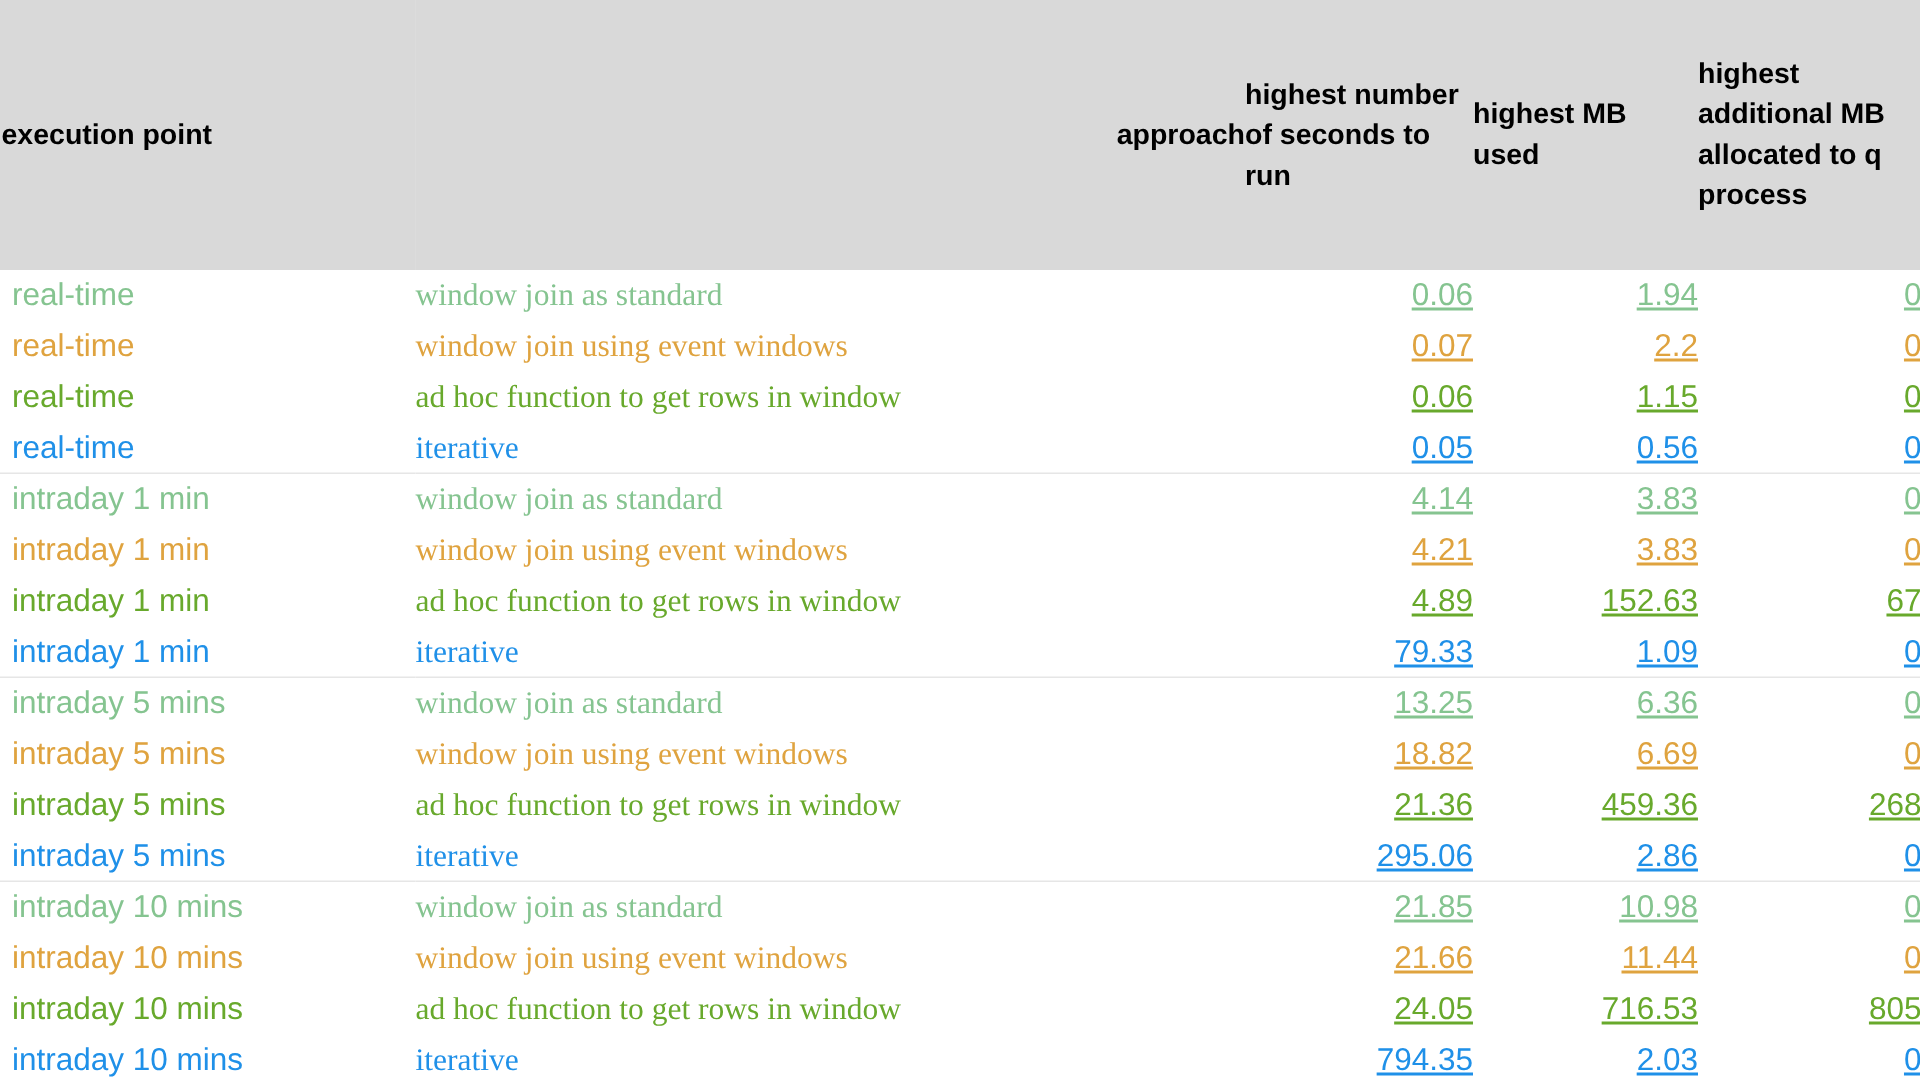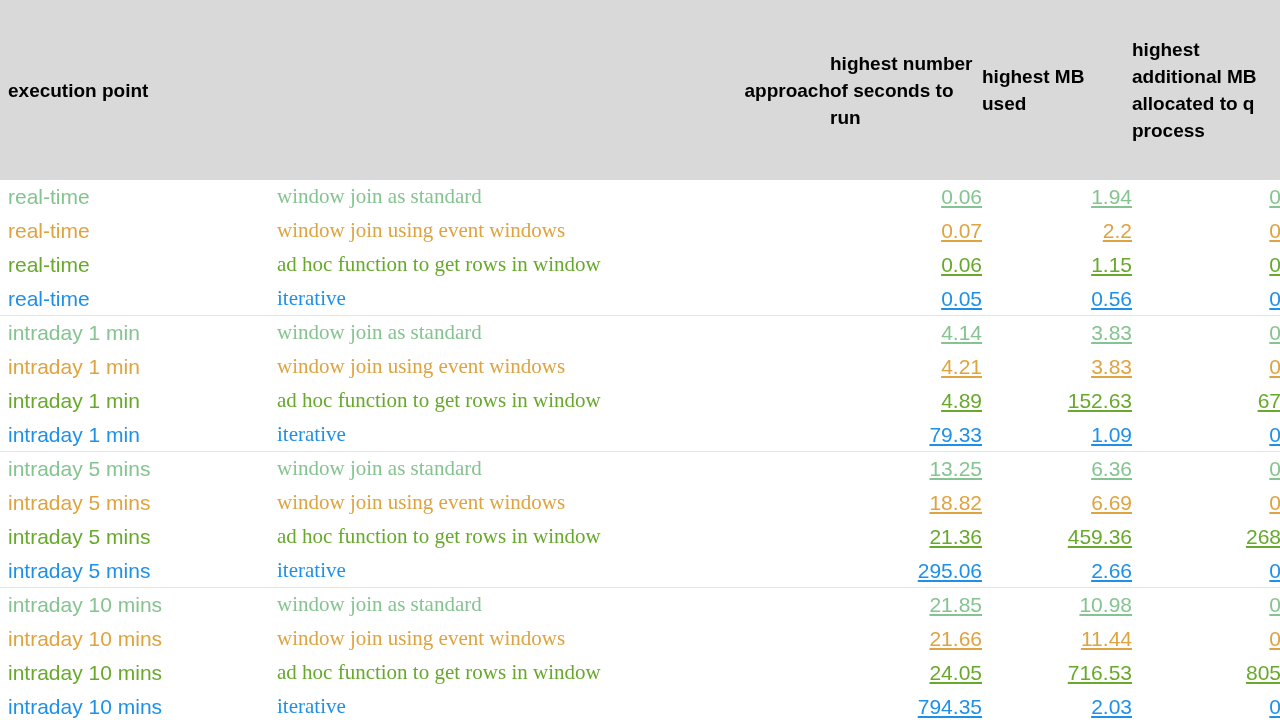--- a/index.html
+++ b/index.html
@@ -49,21 +49,21 @@
     color: #000000;
     font-weight: bold;
     font-size: 19px;
     line-height: 27px;
     height: 180px;
     padding: 0;
     margin: 0;
     vertical-align: middle;
     border: none;
   }
-  thead th.left  { text-align: left;  padding-left: 8px; }
+  thead th.left  { text-align: left;  padding-left: 1px; }
   thead th.appr  { text-align: right;  padding-left: 0; }
   thead th.num   { text-align: left;  padding-left: 0; }
 
   .th-inner { display: block; }
 
   
   tbody td {
     font-size: 21px;
     line-height: 21px;
     height: 33.75px;
@@ -194,21 +194,21 @@
           <td class="exec k-adhoc">intraday 5 mins</td>
           <td class="appr k-adhoc">ad hoc function to get rows in window</td>
           <td class="num k-adhoc">21.36</td>
           <td class="num k-adhoc">459.36</td>
           <td class="num k-adhoc">268</td>
         </tr>
         <tr class="group-end">
           <td class="exec k-iter">intraday 5 mins</td>
           <td class="appr k-iter">iterative</td>
           <td class="num k-iter">295.06</td>
-          <td class="num k-iter">2.66</td>
+          <td class="num k-iter">2.86</td>
           <td class="num k-iter">0</td>
         </tr>
         <tr>
           <td class="exec k-standard">intraday 10 mins</td>
           <td class="appr k-standard">window join as standard</td>
           <td class="num k-standard">21.85</td>
           <td class="num k-standard">10.98</td>
           <td class="num k-standard">0</td>
         </tr>
         <tr>

